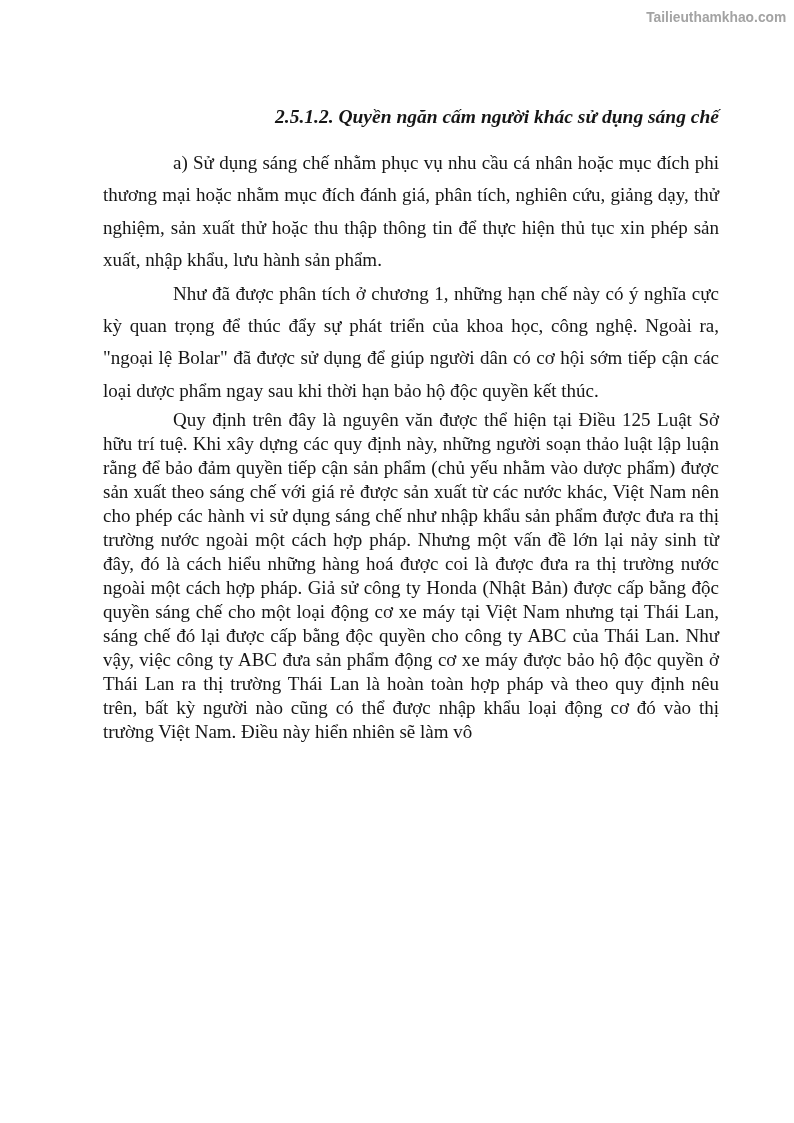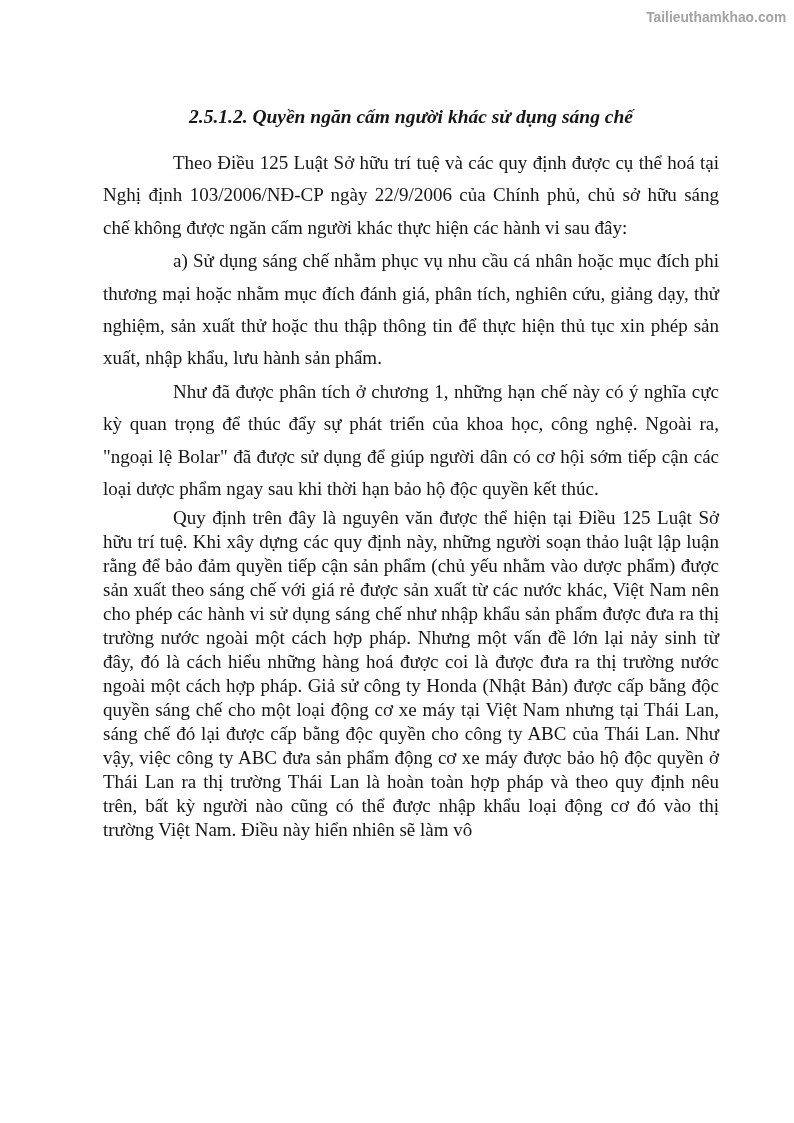--- a/index.html
+++ b/index.html
@@ -35,21 +35,21 @@
     width: 616px;
     font-size: 19px;
     text-align: justify;
   }
   .heading {
     margin: 0 0 17px 86px;
     font-size: 19.5px;
     line-height: 26px;
     font-weight: 700;
     font-style: italic;
-    text-align: left;
+    text-align: right;
     white-space: nowrap;
   }
   .para {
     margin: 0 0 1px 0;
     line-height: 32.4px;
     text-indent: 70px;
   }
   .para.gap-after {
     margin-bottom: 6px;
   }
@@ -70,21 +70,20 @@
 <body>
 
 <div class="page">
 
   <div class="watermark">Tailieuthamkhao.com</div>
 
   <div class="content">
 
     <h3 class="heading">2.5.1.2. Quyền ngăn cấm người khác sử dụng sáng chế</h3>
 
-    <p class="para">Theo Điều 125 Luật Sở hữu trí tuệ và các quy định được cụ thể hoá tại Nghị định 103/2006/NĐ-CP ngày 22/9/2006 của Chính phủ, chủ sở hữu sáng chế không được ngăn cấm người khác thực hiện các hành vi sau đây:</p>
 
     <p class="para">a) Sử dụng sáng chế nhằm phục vụ nhu cầu cá nhân hoặc mục đích phi thương mại hoặc nhằm mục đích đánh giá, phân tích, nghiên cứu, giảng dạy, thử nghiệm, sản xuất thử hoặc thu thập thông tin để thực hiện thủ tục xin phép sản xuất, nhập khẩu, lưu hành sản phẩm.</p>
 
     <p class="para">Như đã được phân tích ở chương 1, những hạn chế này có ý nghĩa cực kỳ quan trọng để thúc đẩy sự phát triển của khoa học, công nghệ. Ngoài ra, "ngoại lệ Bolar" đã được sử dụng để giúp người dân có cơ hội sớm tiếp cận các loại dược phẩm ngay sau khi thời hạn bảo hộ độc quyền kết thúc.</p>
 
 
     <p class="para long">Quy định trên đây là nguyên văn được thể hiện tại Điều 125 Luật Sở hữu trí tuệ. Khi xây dựng các quy định này, những người soạn thảo luật lập luận rằng để bảo đảm quyền tiếp cận sản phẩm (chủ yếu nhằm vào dược phẩm) được sản xuất theo sáng chế với giá rẻ được sản xuất từ các nước khác, Việt Nam nên cho phép các hành vi sử dụng sáng chế như nhập khẩu sản phẩm được đưa ra thị trường nước ngoài một cách hợp pháp. Nhưng một vấn đề lớn lại nảy sinh từ đây, đó là cách hiểu những hàng hoá được coi là được đưa ra thị trường nước ngoài một cách hợp pháp. Giả sử công ty Honda (Nhật Bản) được cấp bằng độc quyền sáng chế cho một loại động cơ xe máy tại Việt Nam nhưng tại Thái Lan, sáng chế đó lại được cấp bằng độc quyền cho công ty ABC của Thái Lan. Như vậy, việc công ty ABC đưa sản phẩm động cơ xe máy được bảo hộ độc quyền ở Thái Lan ra thị trường Thái Lan là hoàn toàn hợp pháp và theo quy định nêu trên, bất kỳ người nào cũng có thể được nhập khẩu loại động cơ đó vào thị trường Việt Nam. Điều này hiển nhiên sẽ làm vô</p>
 
   </div>
 

